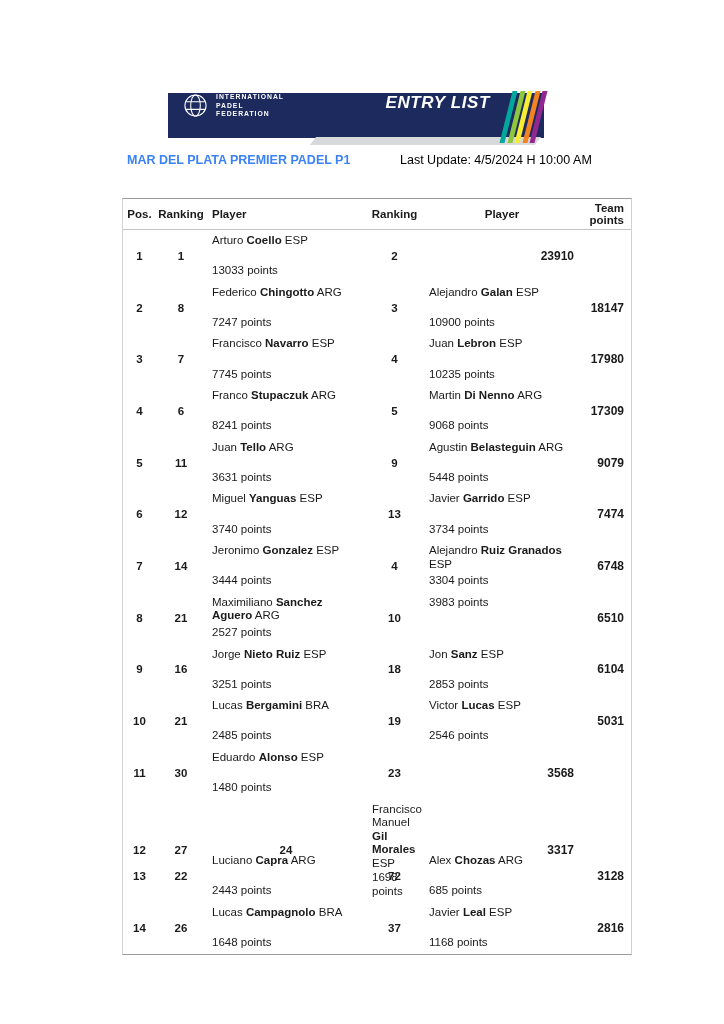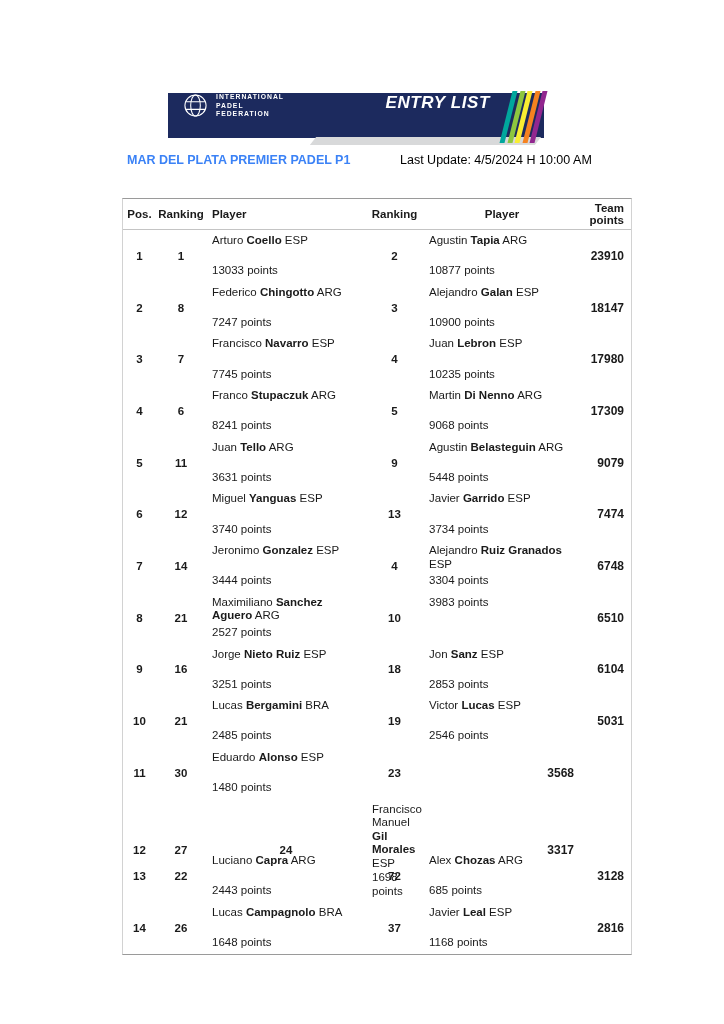--- a/index.html
+++ b/index.html
@@ -102,24 +102,20 @@
     </div>
     <div>
         <div class="row">
           <div class="cell num">1</div>
           <div class="cell num">1</div>
           <div class="cell player">
             <div class="pname"><span>Arturo </span><span class="bold">Coello</span><span> ESP</span></div>
             <div class="ppoints">13033 points</div>
           </div>
           <div class="cell num">2</div>
-          <div class="cell player">
-            <div class="pname"><span>Agustin </span><span class="bold">Tapia</span><span> ARG</span></div>
-            <div class="ppoints">10877 points</div>
-          </div>
           <div class="cell team">23910</div>
         </div>
         <div class="row">
           <div class="cell num">2</div>
           <div class="cell num">8</div>
           <div class="cell player">
             <div class="pname"><span>Federico </span><span class="bold">Chingotto</span><span> ARG</span></div>
             <div class="ppoints">7247 points</div>
           </div>
           <div class="cell num">3</div>

